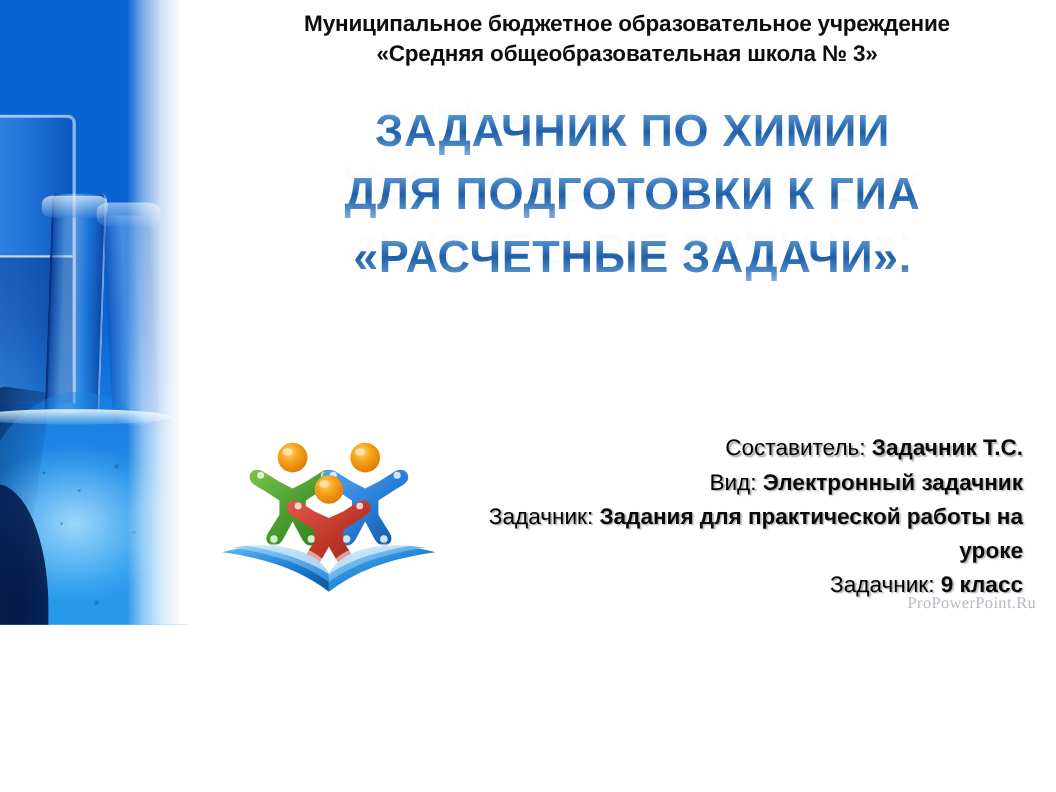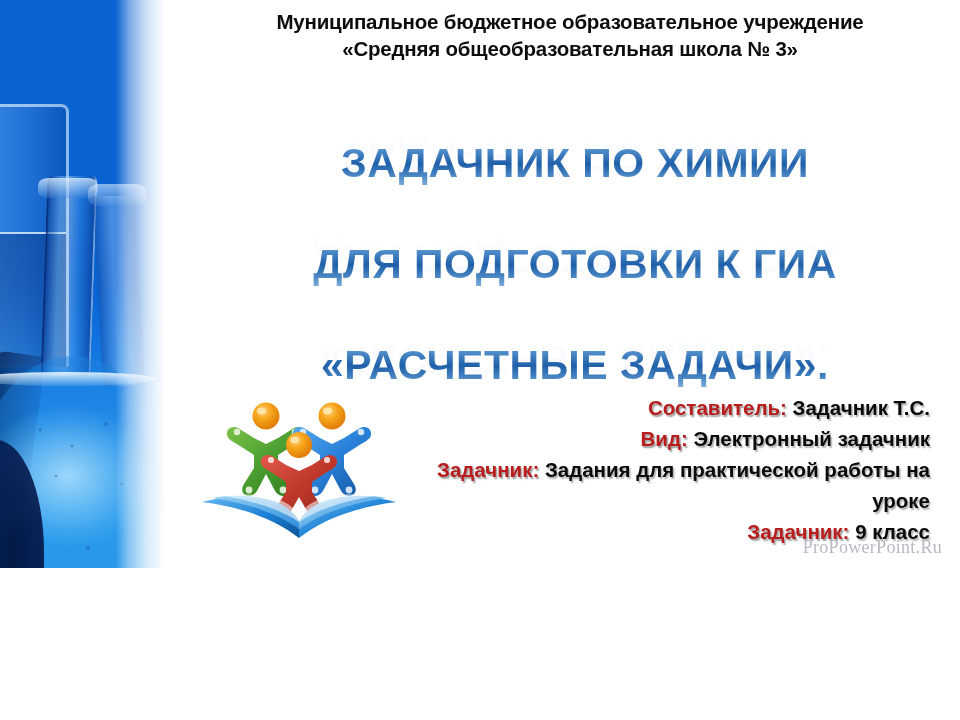--- a/index.html
+++ b/index.html
@@ -194,21 +194,21 @@
     letter-spacing: -0.2px;
   }
 
   
   .title-block {
     position: absolute;
     left: 190px; top: 96px;
     width: 770px;
     text-align: center;
   }
-  .title-line-wrap { position: relative; height: 57px; margin-top: 44px; }
+  .title-line-wrap { position: relative; height: 57px; }
   .title-line {
     position: absolute;
     left: 0; right: 0; top: 0;
     font-family: "Liberation Sans", sans-serif;
     font-weight: bold;
     font-size: 41px;
     line-height: 46px;
     letter-spacing: 0.5px;
     text-transform: uppercase;
     background: linear-gradient(180deg,
@@ -262,36 +262,36 @@
     right: 30px; top: 392px;
     width: 520px;
     text-align: right;
     font-family: "Liberation Sans", sans-serif;
     font-size: 20.5px;
     line-height: 31px;
     color: #111111;
   }
   .info-row { white-space: normal; }
   .info-label {
-    font-weight: bold;
-    color: #b91c1c;
+    font-weight: normal;
+    color: #000000;
     text-shadow: 1.5px 1.5px 1.5px rgba(140,140,140,0.85);
   }
   .info-value {
     font-weight: bold;
     color: #0a0a0a;
     text-shadow: 1.5px 1.5px 1.5px rgba(150,150,150,0.75);
   }
 
   
   .watermark {
     position: absolute;
     right: 18px; bottom: 10px;
     font-family: "Liberation Serif", serif;
-    font-size: 18px;
+    font-size: 15px;
     color: #b9b9c4;
     letter-spacing: 0.3px;
   }
 </style>
 </head>
 <body>
 
 <div id="slide">
 
   <div class="photo-strip">

